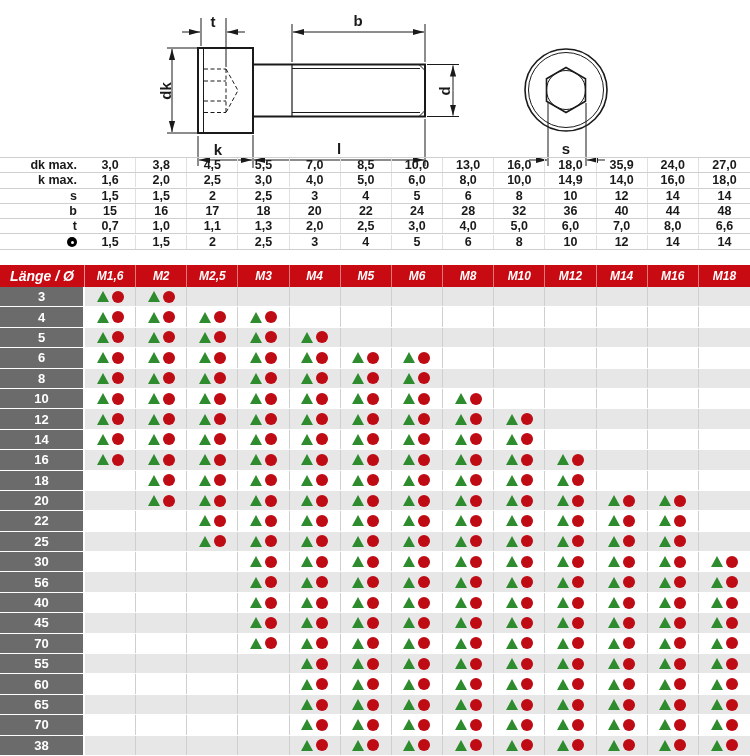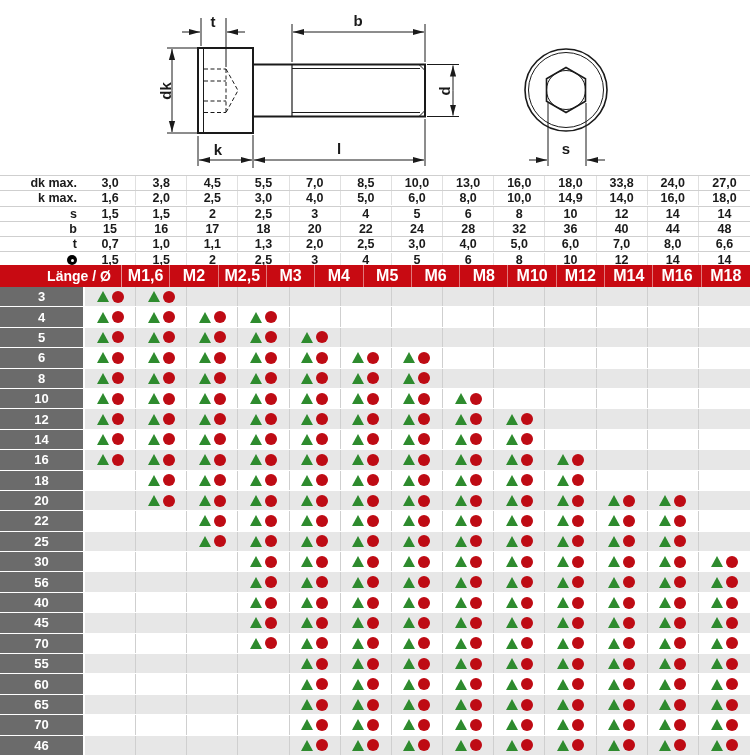--- a/index.html
+++ b/index.html
@@ -6,34 +6,34 @@
     --red:#c80a12; --symred:#be0b14; --symgreen:#2e8b2e;
     --labelgray:#6b6b6b; --altrow:#e7e7e7; --line:#cfcfcf; --ink:#1a1a1a;
   }
   html,body{margin:0;padding:0;background:#fff;}
   body{width:750px;height:756px;font-family:"Liberation Sans",sans-serif;}
   .page{position:relative;width:750px;height:756px;overflow:hidden;background:#fff;}
   svg.drawing{position:absolute;top:0;left:0;}
   svg.drawing text{font-family:"Liberation Sans",sans-serif;font-weight:bold;font-size:15px;fill:var(--ink);}
 
   
-  #dimtable{position:absolute;top:175px;left:0;width:750px;border-bottom:1px solid var(--line);}
+  #dimtable{position:absolute;top:157px;left:0;width:750px;border-bottom:1px solid var(--line);}
   .dt-row{display:grid;grid-template-columns:85px repeat(13,1fr);height:14.3px;border-top:1px solid var(--line);align-items:center;}
   .dt-label{text-align:right;padding-right:8px;font-weight:bold;font-size:12.5px;color:var(--ink);line-height:14px;}
   .dt-cell{text-align:center;font-weight:bold;font-size:12.5px;color:var(--ink);border-right:1px solid #e0e0e0;line-height:14px;}
   .dt-cell:last-child{border-right:none;}
   .drill{display:inline-block;width:10px;height:10px;border-radius:50%;background:#000;position:relative;vertical-align:middle;}
   .drill::after{content:"";position:absolute;width:3px;height:3px;border-radius:50%;background:#fff;top:3.5px;left:3.5px;}
 
   
   #matrix{position:absolute;top:265px;left:0;right:0;bottom:0;display:flex;flex-direction:column;}
   .mx-header{display:grid;grid-template-columns:85px repeat(13,1fr);height:22px;background:var(--red);color:#fff;
-             font-weight:bold;flex:0 0 22px;padding-left:37px;}
+             font-weight:bold;font-style:italic;flex:0 0 22px;}
   .mx-corner{display:flex;align-items:center;justify-content:center;font-size:14px;border-right:1px solid rgba(255,255,255,.55);}
-  .mx-h{display:flex;align-items:center;justify-content:center;font-size:16px;border-right:1px solid rgba(255,255,255,.45);}
+  .mx-h{display:flex;align-items:center;justify-content:center;font-size:12px;border-right:1px solid rgba(255,255,255,.45);}
   .mx-h:last-child{border-right:none;}
   #mxrows{flex:1;display:grid;grid-auto-rows:1fr;}
   .mx-row{display:grid;grid-template-columns:85px repeat(13,1fr);border-bottom:1px solid #fff;}
   .mx-row .len{background:var(--labelgray);color:#fff;display:flex;align-items:center;justify-content:center;
                font-weight:bold;font-size:13px;border-right:2px solid #fff;}
   .mx-cell{display:flex;align-items:center;justify-content:center;gap:3px;border-right:1px solid var(--line);background:#fff;}
   .mx-cell:last-child{border-right:none;}
   .mx-row.odd .mx-cell{background:var(--altrow);}
   .tri{width:0;height:0;border-left:6px solid transparent;border-right:6px solid transparent;border-bottom:11px solid var(--symgreen);}
   .dot{width:12px;height:12px;border-radius:50%;background:var(--symred);}
@@ -127,21 +127,21 @@
         <div class="dt-cell">3,0</div>
         <div class="dt-cell">3,8</div>
         <div class="dt-cell">4,5</div>
         <div class="dt-cell">5,5</div>
         <div class="dt-cell">7,0</div>
         <div class="dt-cell">8,5</div>
         <div class="dt-cell">10,0</div>
         <div class="dt-cell">13,0</div>
         <div class="dt-cell">16,0</div>
         <div class="dt-cell">18,0</div>
-        <div class="dt-cell">33,8</div>
+        <div class="dt-cell">35,9</div>
         <div class="dt-cell">24,0</div>
         <div class="dt-cell">27,0</div>
       </div>
       <div class="dt-row">
         <div class="dt-label">k max.</div>
         <div class="dt-cell">1,6</div>
         <div class="dt-cell">2,0</div>
         <div class="dt-cell">2,5</div>
         <div class="dt-cell">3,0</div>
         <div class="dt-cell">4,0</div>
@@ -1145,21 +1145,21 @@
           <div class="mx-cell">
             <span class="tri"></span>
             <span class="dot"></span>
           </div>
           <div class="mx-cell">
             <span class="tri"></span>
             <span class="dot"></span>
           </div>
         </div>
         <div class="mx-row odd">
-          <div class="len">46</div>
+          <div class="len">38</div>
           <div class="mx-cell"></div>
           <div class="mx-cell"></div>
           <div class="mx-cell"></div>
           <div class="mx-cell"></div>
           <div class="mx-cell">
             <span class="tri"></span>
             <span class="dot"></span>
           </div>
           <div class="mx-cell">
             <span class="tri"></span>

